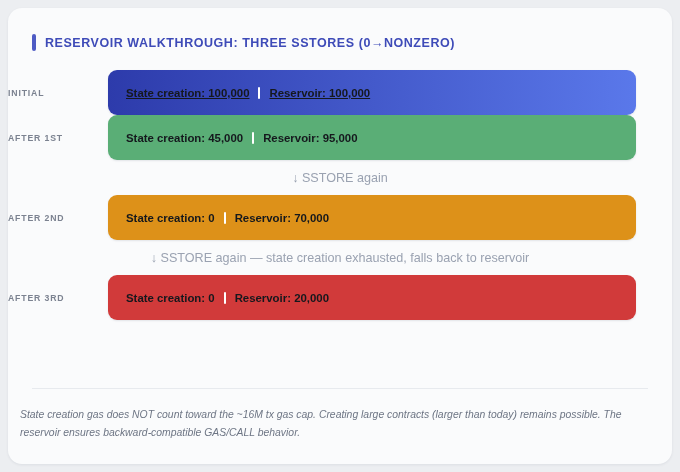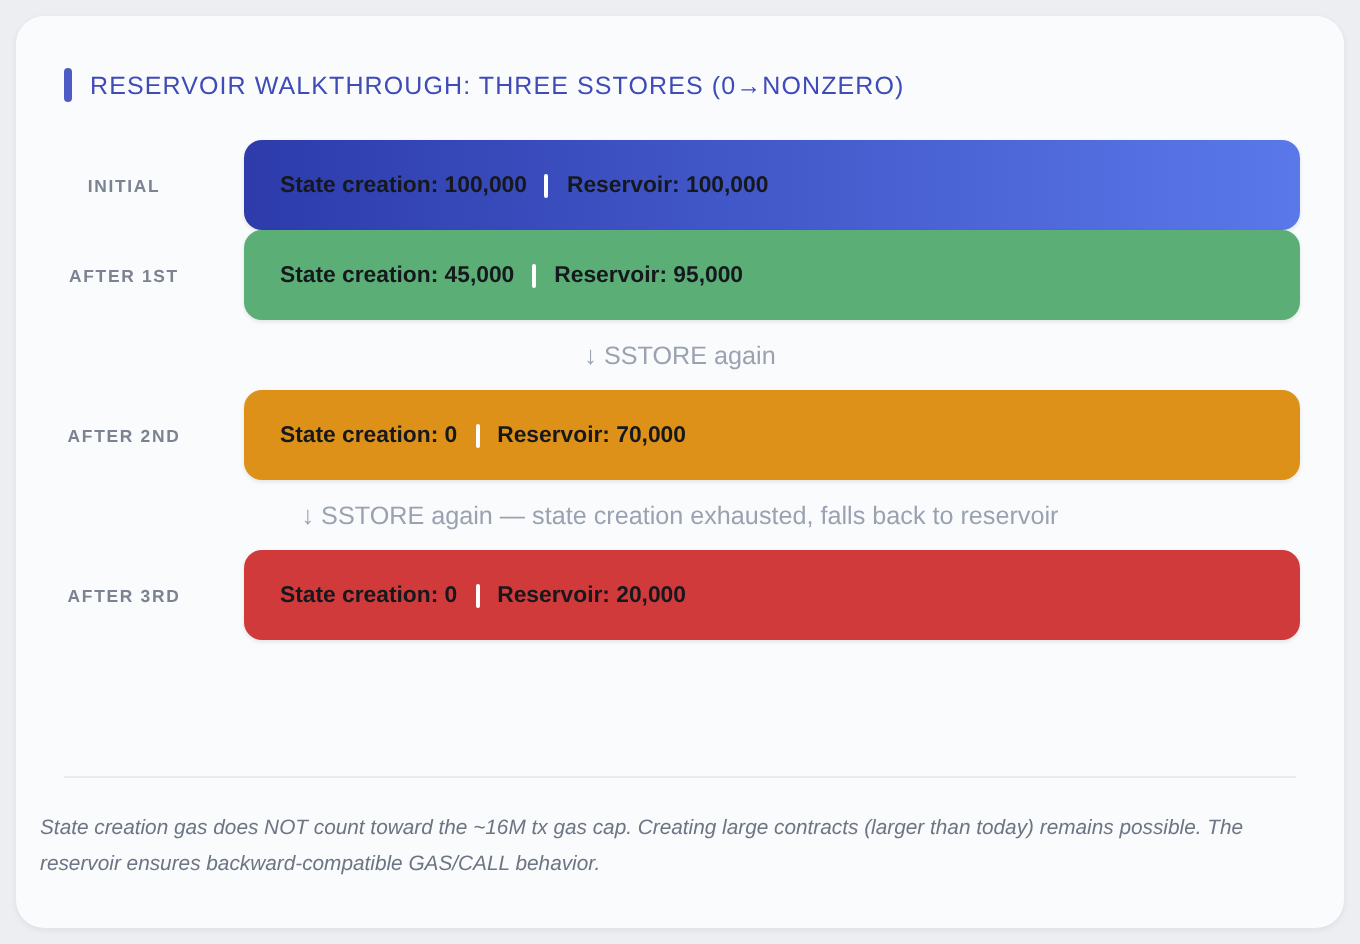--- a/index.html
+++ b/index.html
@@ -34,42 +34,42 @@
     gap: 9px;
   }
   .title-bar-accent {
     width: 4px;
     height: 17px;
     border-radius: 2px;
     background: #4e5bc4;
   }
   .title-text {
     font-size: 12.5px;
-    font-weight: normal;
+    font-weight: bold;
     letter-spacing: 0.55px;
     color: #3e4bb8;
     white-space: nowrap;
   }
 
   .steps {
     position: absolute;
     left: 0;
     top: 62px;
     width: 100%;
   }
   .step-row {
     display: flex;
     align-items: center;
     height: 45px;
     margin-bottom: 0;
   }
   .step-label {
-    width: 114px;
+    width: 100px;
     padding-right: 6px;
-    text-align: center;
+    text-align: left;
     font-size: 8.7px;
     font-weight: bold;
     letter-spacing: 0.85px;
     color: #7b8290;
     box-sizing: border-box;
     flex: none;
   }
   .bar {
     height: 45px;
     width: 528px;
@@ -78,21 +78,21 @@
     align-items: center;
     padding-left: 18px;
     box-sizing: border-box;
     color: #15181d;
     font-size: 11.4px;
     font-weight: bold;
     box-shadow: 0 1px 2px rgba(20,30,60,0.10);
     flex: none;
     white-space: nowrap;
   }
-  .bar.blue   { background: linear-gradient(90deg, #2d3bab 0%, #5a78ea 100%); }
+  .bar.blue   { background: linear-gradient(90deg, #2d3bab 0%, #5a78ea 100%); text-decoration: underline; }
   .bar.green  { background: #5aae76; }
   .bar.orange { background: #dd9119; }
   .bar.red    { background: #d13a3a; }
 
   .sep {
     display: inline-block;
     width: 2px;
     height: 12px;
     background: #ffffff;
     margin: 0 9px;

